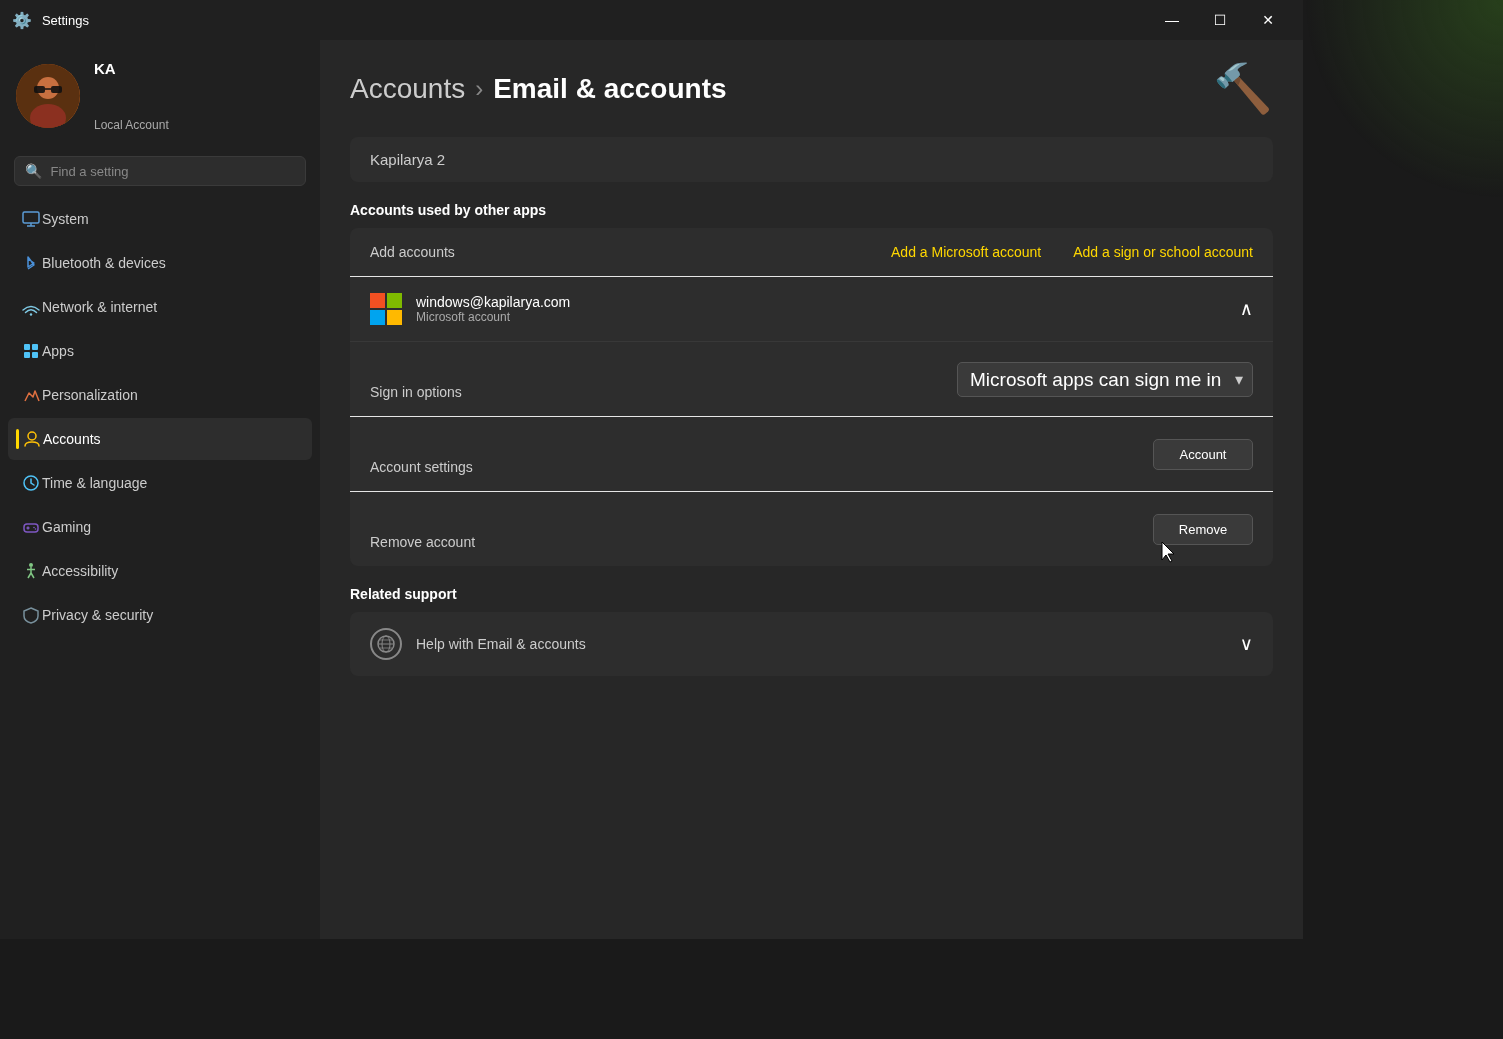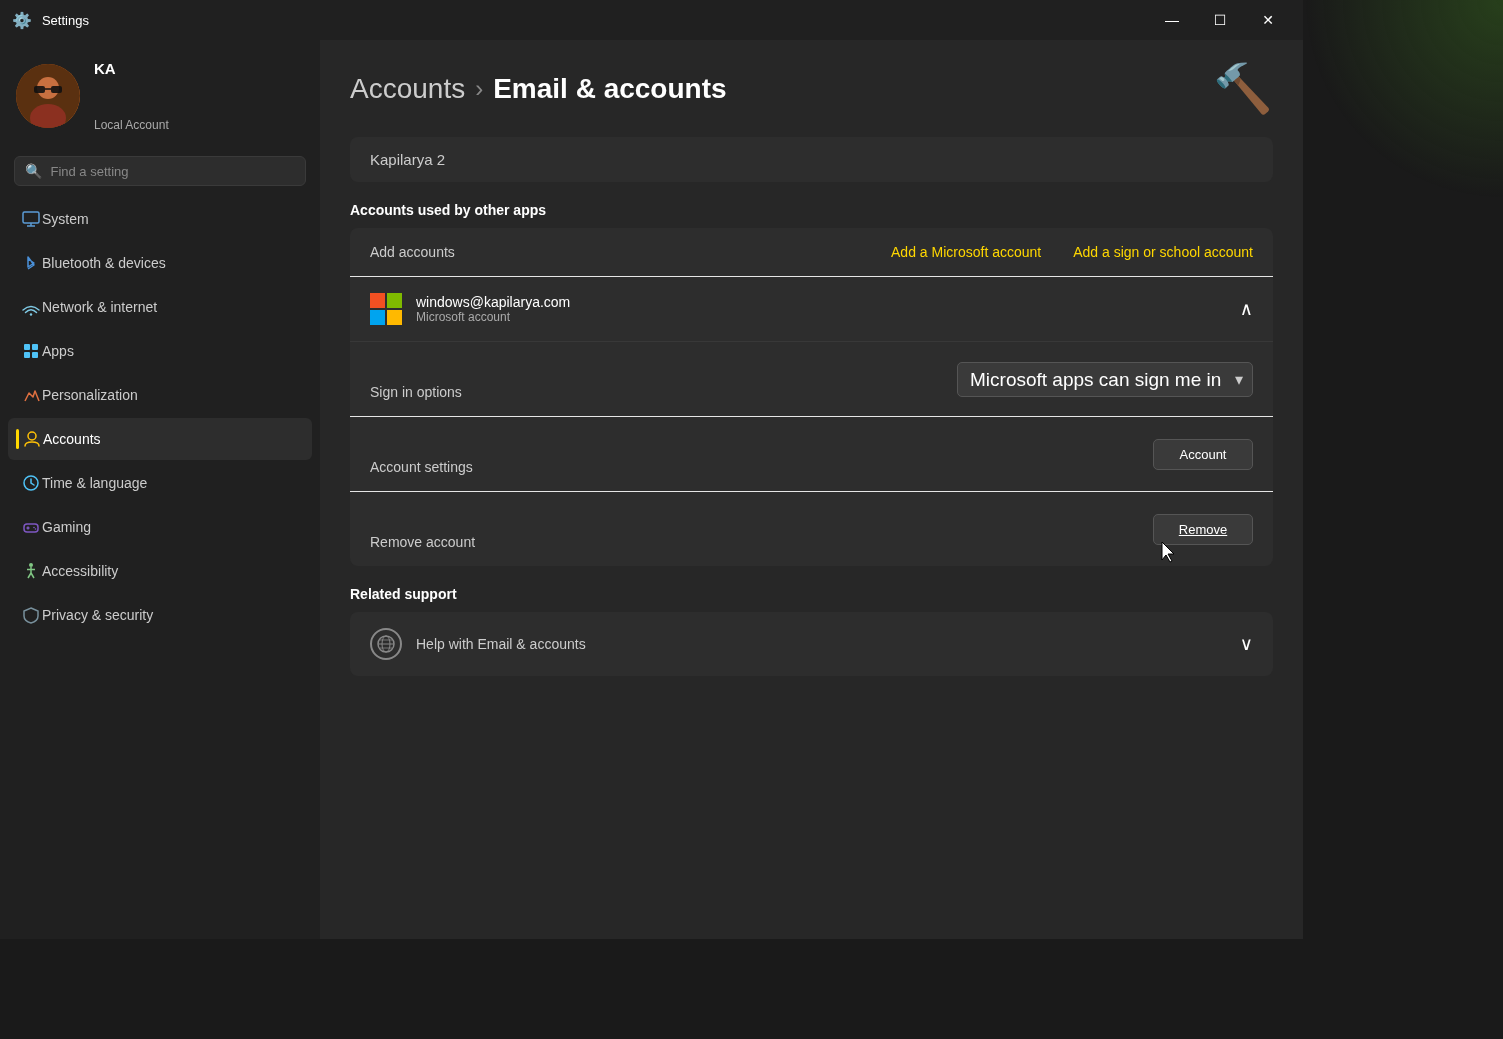--- a/index.html
+++ b/index.html
@@ -645,21 +645,21 @@
         </div>
       </div>
 
       <div class="card-row">
         <span class="options-label">Account settings</span>
         <button class="action-btn">Account</button>
       </div>
 
       <div class="card-row" style="position:relative;">
         <span class="options-label">Remove account</span>
-        <button class="action-btn" style="position:relative;text-decoration:underline;">Remove</button>
+        <button class="action-btn" style="position:relative;">Remove</button>
 
         <svg style="position:absolute; right:95px; bottom:2px; pointer-events:none;" width="18" height="24" viewBox="0 0 18 24">
           <polygon points="2,2 2,20 6,15 10,22 12,21 8,14 14,14" fill="white" stroke="black" stroke-width="1"></polygon>
         </svg>
       </div>
     </div>
 
     <div class="section-title">Related support</div>
 
     <div class="support-card">

